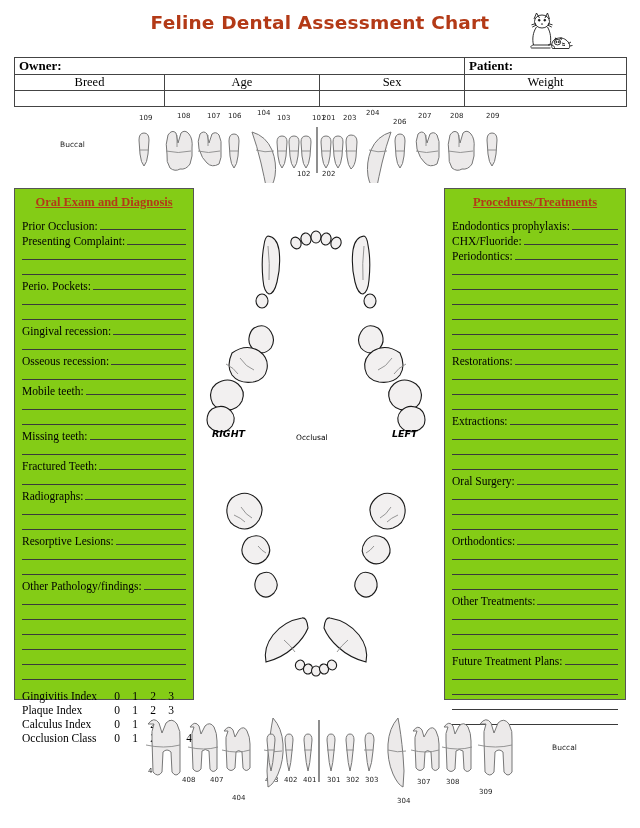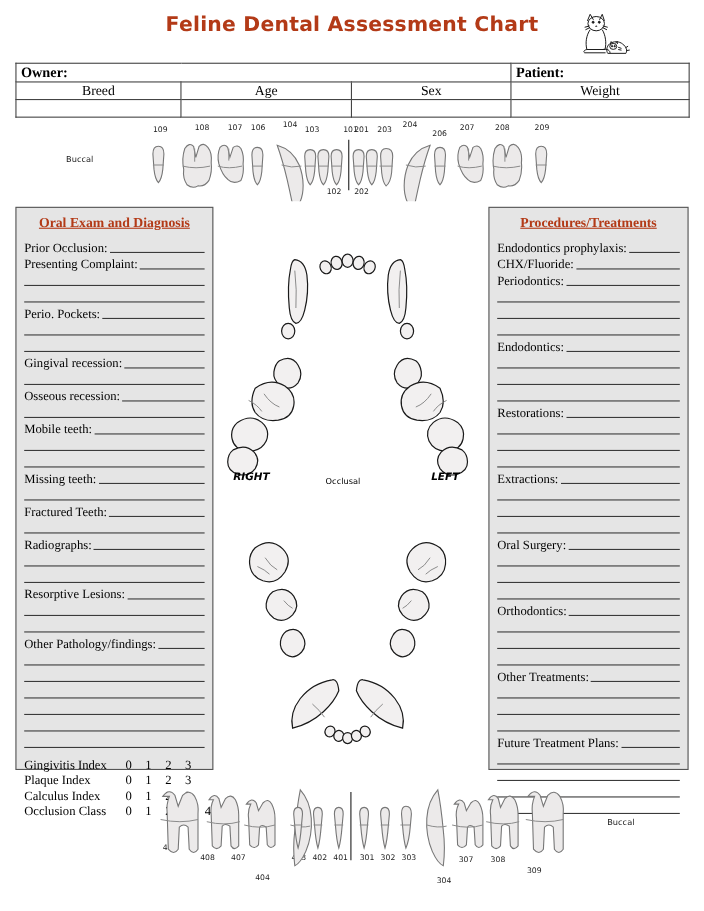--- a/index.html
+++ b/index.html
@@ -89,21 +89,21 @@
     font-family: "DejaVu Sans", sans-serif;
     font-size: 7px;
     color: #222;
     white-space: nowrap;
   }
 
   
   .panel {
     position: absolute;
     border: 1px solid #555;
-    background: #e5e5e5;
+    background: #84cc16;
     box-sizing: border-box;
   }
   #panel-left  { left: 14px;  top: 188px; width: 180px; height: 512px; }
   #panel-right { left: 444px; top: 188px; width: 182px; height: 512px; }
 
   .panel-title {
     text-align: center;
     font-weight: bold;
     font-size: 12.5px;
     color: #B33A17;
@@ -483,24 +483,20 @@
       </div>
       <div class="blank-rule">
         <span></span>
       </div>
       <div class="blank-rule">
         <span></span>
       </div>
       <div class="blank-rule">
         <span></span>
       </div>
-      <div class="field-row">
-        <span class="field-label">Endodontics:</span>
-        <span class="field-rule"></span>
-      </div>
       <div class="blank-rule">
         <span></span>
       </div>
       <div class="blank-rule">
         <span></span>
       </div>
       <div class="blank-rule">
         <span></span>
       </div>
       <div class="field-row">

